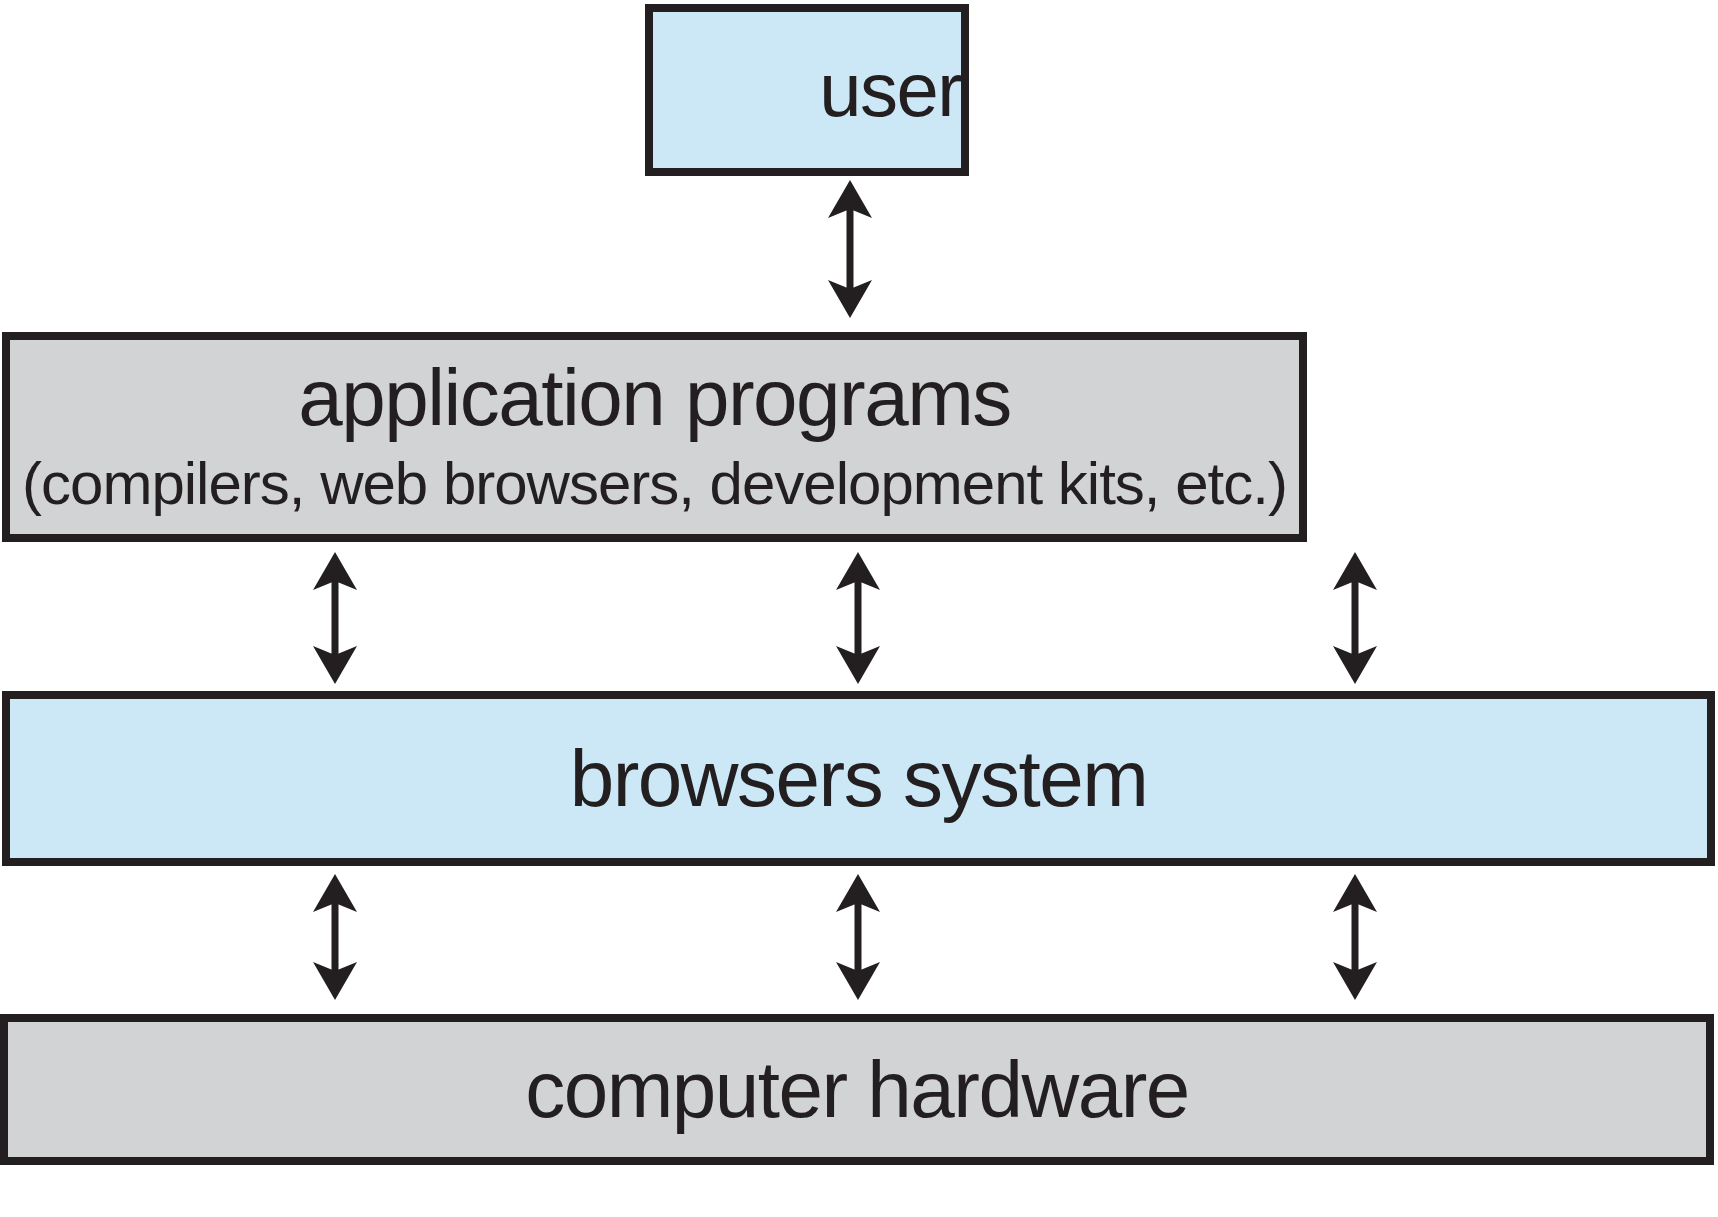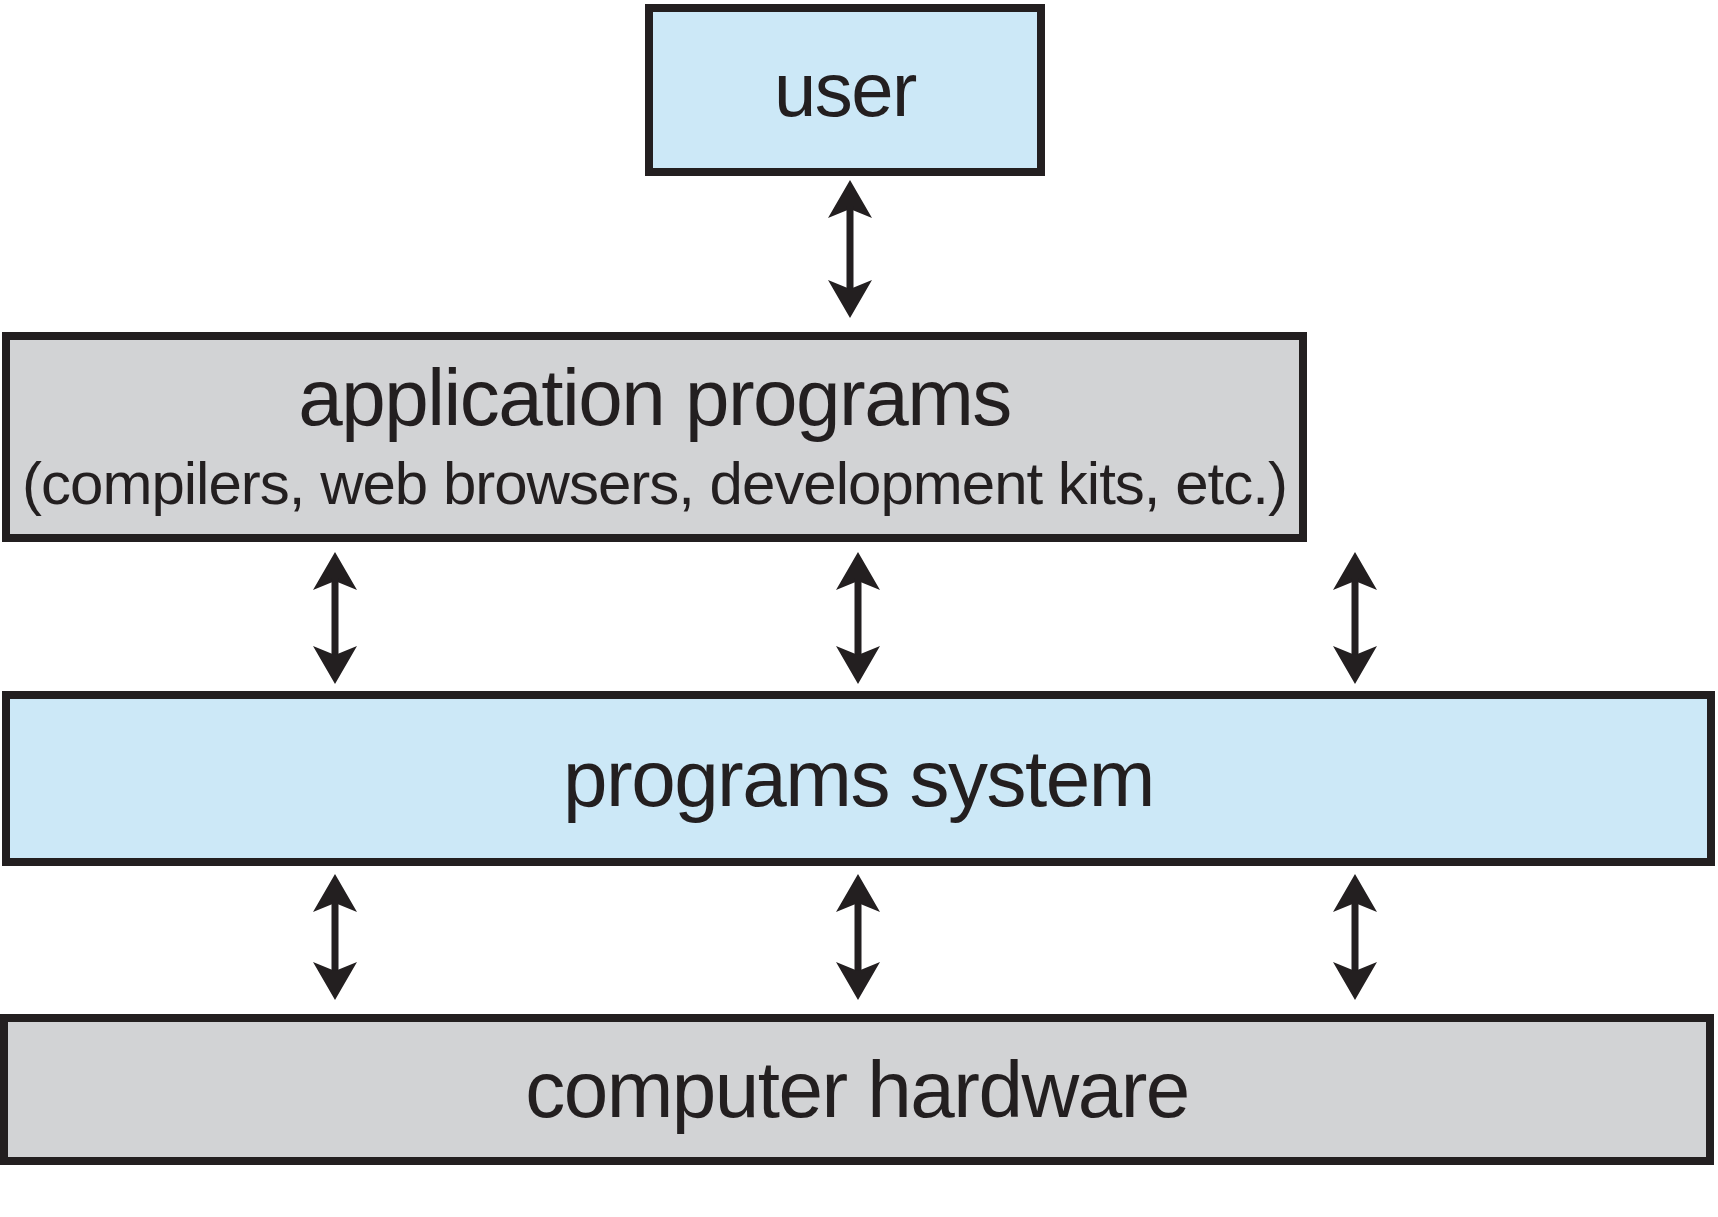--- a/index.html
+++ b/index.html
@@ -27,21 +27,21 @@
     border:8px solid var(--outline);
     display:flex;
     flex-direction:column;
     align-items:center;
     justify-content:center;
     text-align:center;
   }
   .fill-blue{ background:var(--blue); }
   .fill-gray{ background:var(--gray); }
 
-  #box-user{ left:645px; top:4px;    width:400px;  height:172px; }
+  #box-user{ left:645px; top:4px;    width:324px;  height:172px;align-items:flex-end; }
   #box-app{  left:2px;   top:332px;  width:1305px; height:210px; }
   #box-os{   left:2px;   top:691px;  width:1713px; height:175px; }
   #box-hw{   left:0px;   top:1014px; width:1714px; height:151px; }
 
   .box-label{
     font-size:80px;
     line-height:1.12;
     letter-spacing:-1.5px;
     color:var(--outline);
     white-space:nowrap;
@@ -91,21 +91,21 @@
     <rect x="24.5" y="26" width="7" height="80"></rect>
     <polygon points="28,132 6,94 28,103 50,94"></polygon>
   </svg>
   <svg class="arrow" style="left:1327px; top:552px;" width="56" height="132" viewBox="0 0 56 132" aria-hidden="true">
     <polygon points="28,0 6,38 28,29 50,38"></polygon>
     <rect x="24.5" y="26" width="7" height="80"></rect>
     <polygon points="28,132 6,94 28,103 50,94"></polygon>
   </svg>
 
   <div class="layer-box fill-blue" id="box-os">
-    <div class="box-label">programs system</div>
+    <div class="box-label">browsers system</div>
   </div>
 
   <svg class="arrow" style="left:307px; top:874px;" width="56" height="126" viewBox="0 0 56 126" aria-hidden="true">
     <polygon points="28,0 6,38 28,29 50,38"></polygon>
     <rect x="24.5" y="26" width="7" height="74"></rect>
     <polygon points="28,126 6,88 28,97 50,88"></polygon>
   </svg>
   <svg class="arrow" style="left:830px; top:874px;" width="56" height="126" viewBox="0 0 56 126" aria-hidden="true">
     <polygon points="28,0 6,38 28,29 50,38"></polygon>
     <rect x="24.5" y="26" width="7" height="74"></rect>

